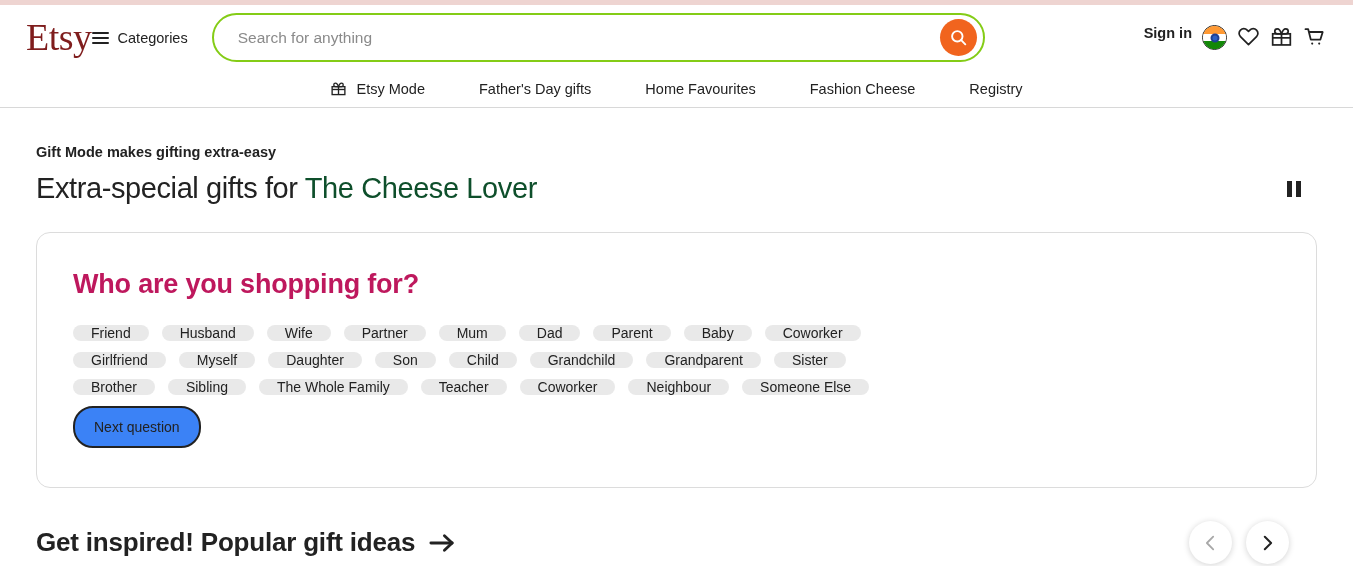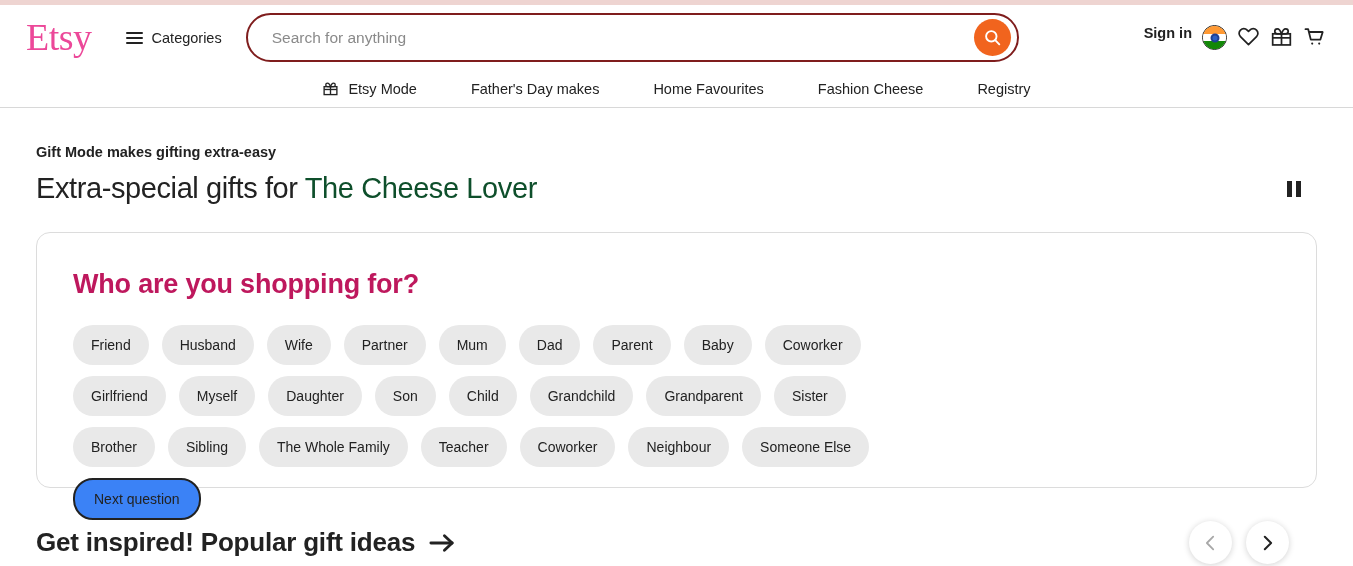--- a/index.html
+++ b/index.html
@@ -22,41 +22,40 @@
   }
   .header-row {
     display: flex;
     align-items: center;
     height: 65px;
     padding: 0 26px 0 26px;
   }
   .etsy-logo {
     font-family: "Liberation Serif", serif;
     font-size: 38px;
-    color: #ec4899;
+    color: #7f1d1d;
     letter-spacing: -0.5px;
     line-height: 1;
     margin-top: -2px;
-    margin-right: 34px;
     font-weight: 400;
     cursor: pointer;
   }
   .categories {
     display: flex; align-items: center; gap: 9px;
     font-size: 14.5px; color: #222; cursor: pointer;
     margin-right: 24px;
   }
   .hamburger { display: flex; flex-direction: column; gap: 3px; width: 17px; }
   .hamburger span { display: block; height: 2px; background: #222; border-radius: 1px; }
 
   .search-wrap {
     flex: 0 0 auto;
     width: 773px;
     height: 49px;
-    border: 2px solid #7f1d1d;
+    border: 2px solid #84cc16;
     border-radius: 26px;
     display: flex; align-items: center;
     padding: 0 6px 0 24px;
     position: relative;
   }
   .search-input {
     flex: 1; border: none; outline: none; background: transparent;
     font-size: 15.5px; font-family: "Liberation Sans", sans-serif;
     color: #222;
   }
@@ -129,21 +128,21 @@
     padding: 36px 36px 38px 36px;
     height: 256px;
   }
   .card h2 {
     font-size: 27px; font-weight: bold; color: #be185d;
     letter-spacing: -0.2px; margin-bottom: 25px;
   }
   .chips { display: flex; flex-wrap: wrap; gap: 11px 13px; max-width: 820px; }
   .chip {
     background: #e9e9e9; color: #222; border: none;
-    border-radius: 20px; height: 40px; padding: 0 18px;
+    border-radius: 20px; height: 16px; padding: 0 18px;
     font-size: 14px; font-family: "Liberation Sans", sans-serif;
     cursor: pointer; display: inline-flex; align-items: center;
     white-space: nowrap;
   }
   .chip.next {
     background: #3b82f6; border: 2px solid #222222; height: 42px;
     padding: 0 19px;
   }
 
   
@@ -234,21 +233,21 @@
     <a>
       <svg width="17" height="17" viewBox="0 0 24 24" fill="none" stroke="#222" stroke-width="1.9">
         <rect x="3" y="9.4" width="18" height="11.2"></rect>
         <line x1="3" y1="13.4" x2="21" y2="13.4"></line>
         <line x1="12" y1="9.4" x2="12" y2="20.6"></line>
         <path d="M12 9.4C11 6.3 9.4 4.4 7.8 4.4a2.5 2.5 0 0 0 0 5z"></path>
         <path d="M12 9.4C13 6.3 14.6 4.4 16.2 4.4a2.5 2.5 0 0 1 0 5z"></path>
       </svg>
       <span>Etsy Mode</span>
     </a>
-    <a>Father's Day makes</a>
+    <a>Father's Day gifts</a>
     <a>Home Favourites</a>
     <a>Fashion Cheese</a>
     <a>Registry</a>
   </nav>
 </div>
 
 <div class="main">
 
   <div class="eyebrow">Gift Mode makes gifting extra-easy</div>
 

